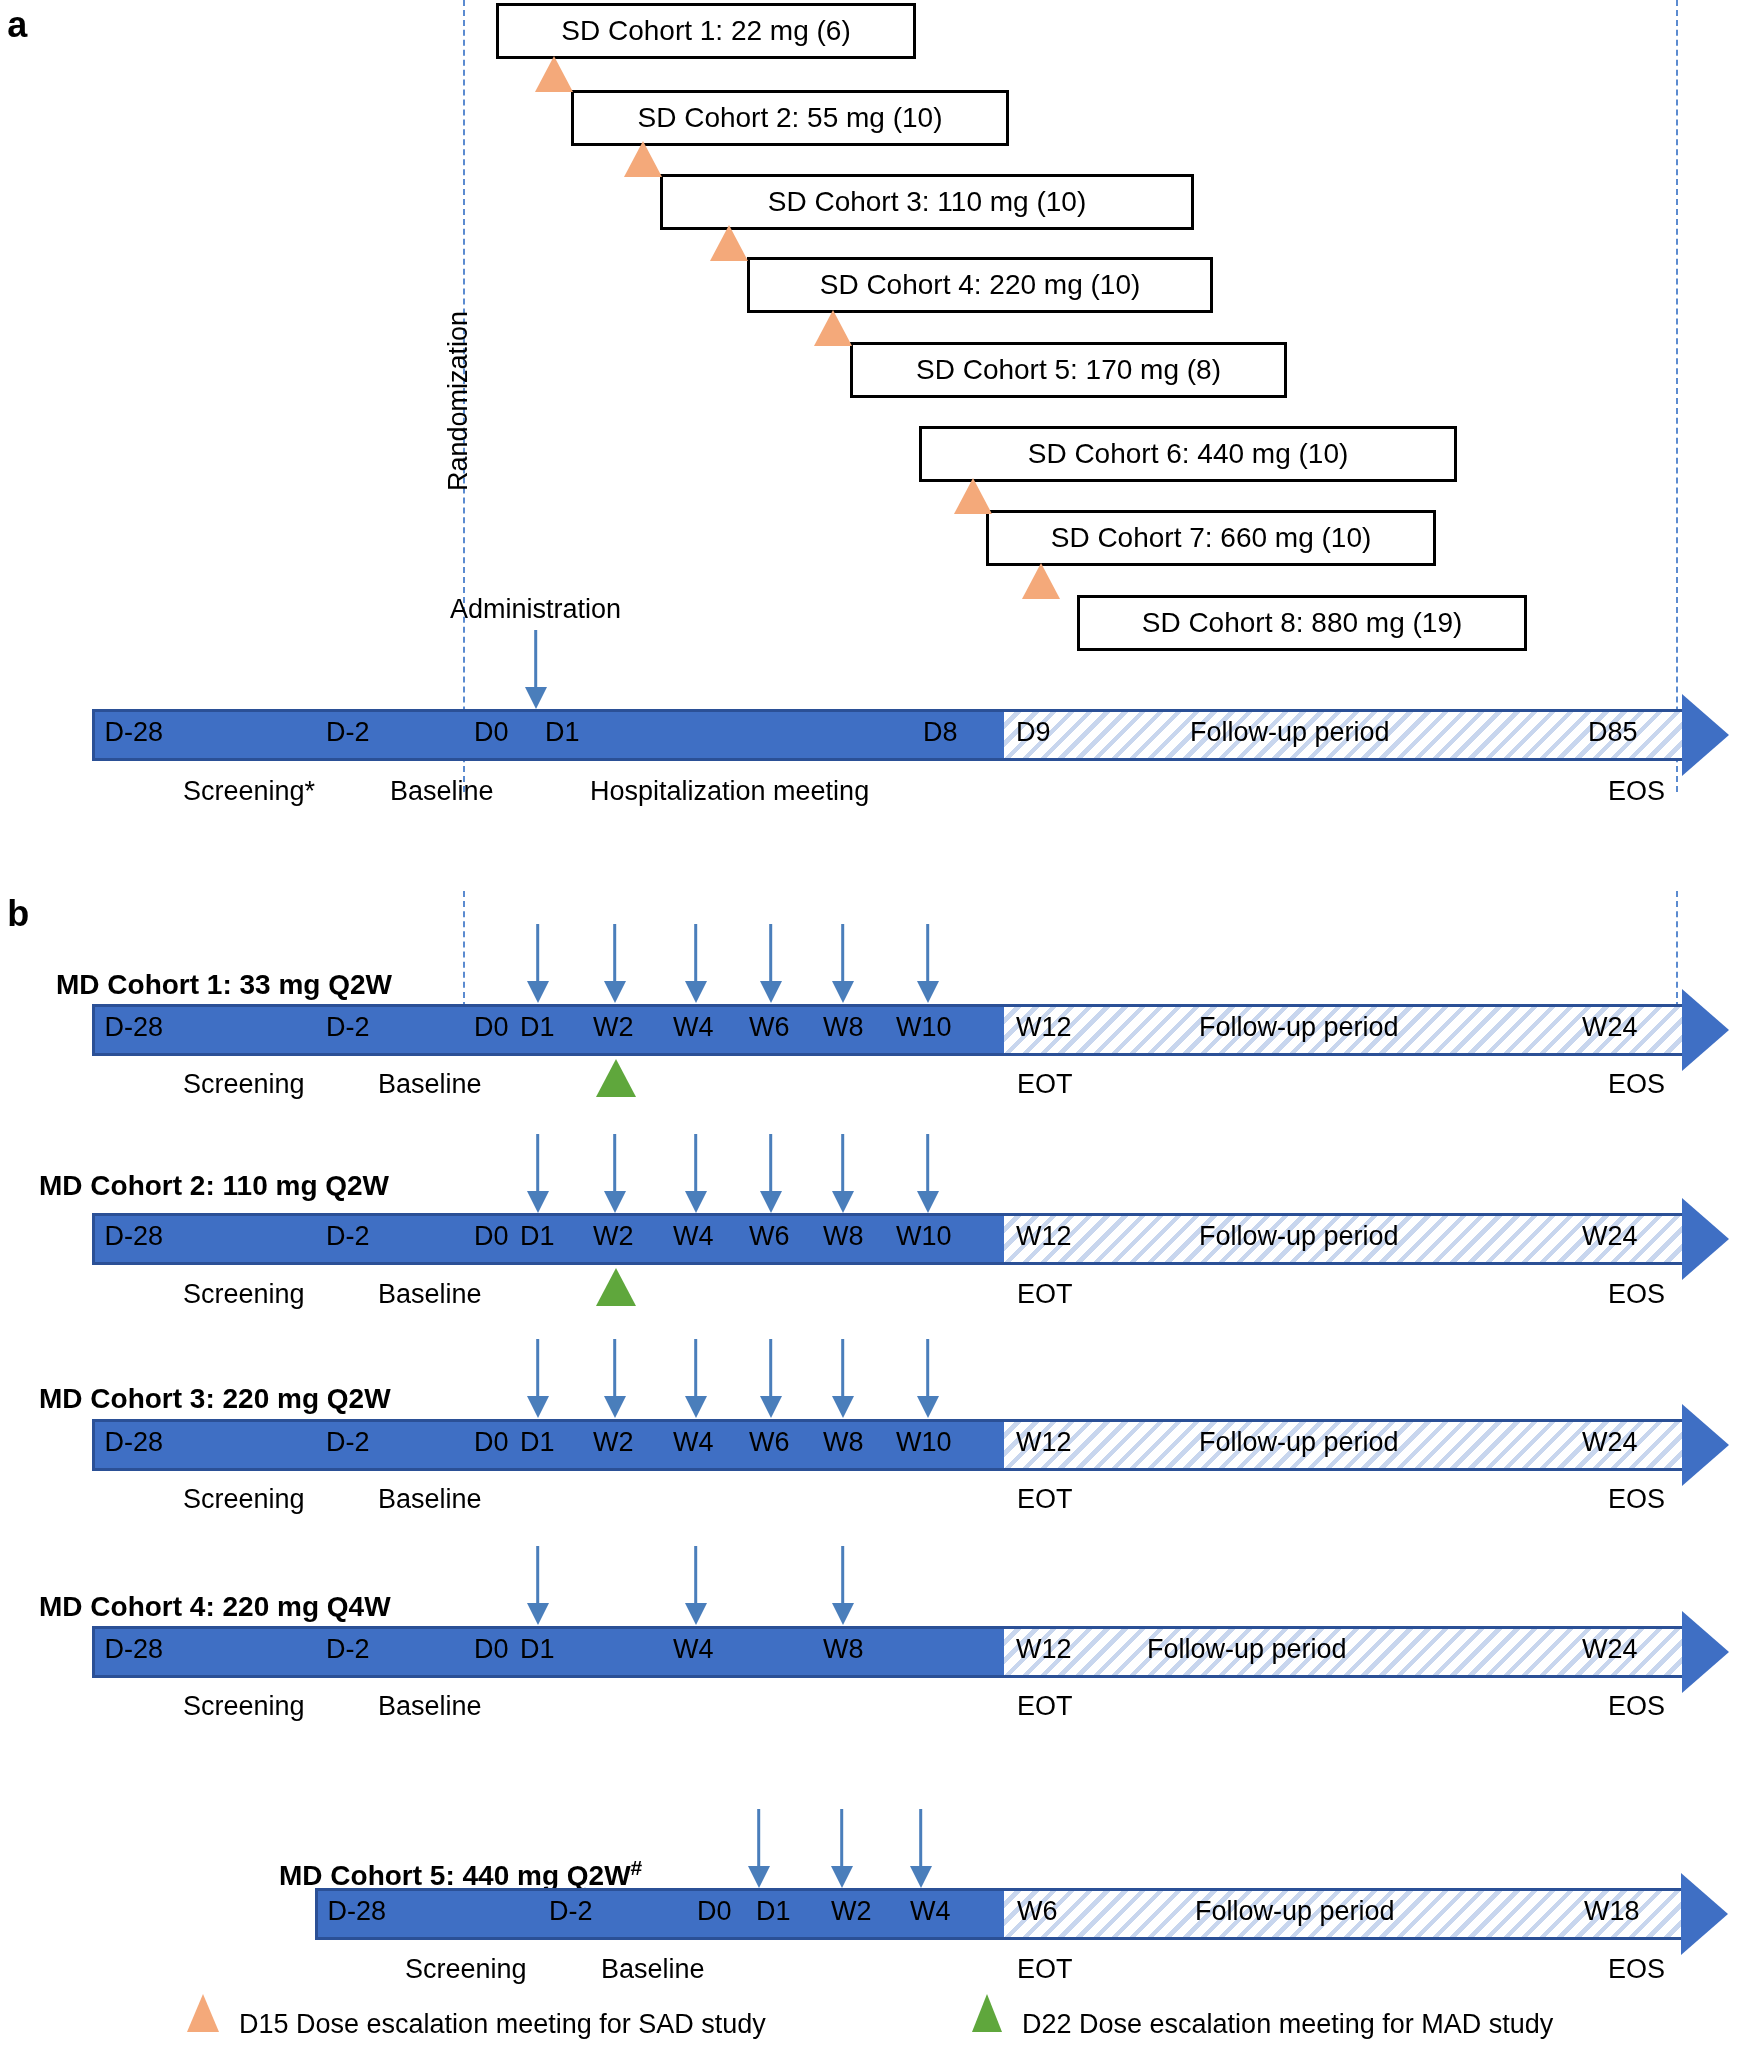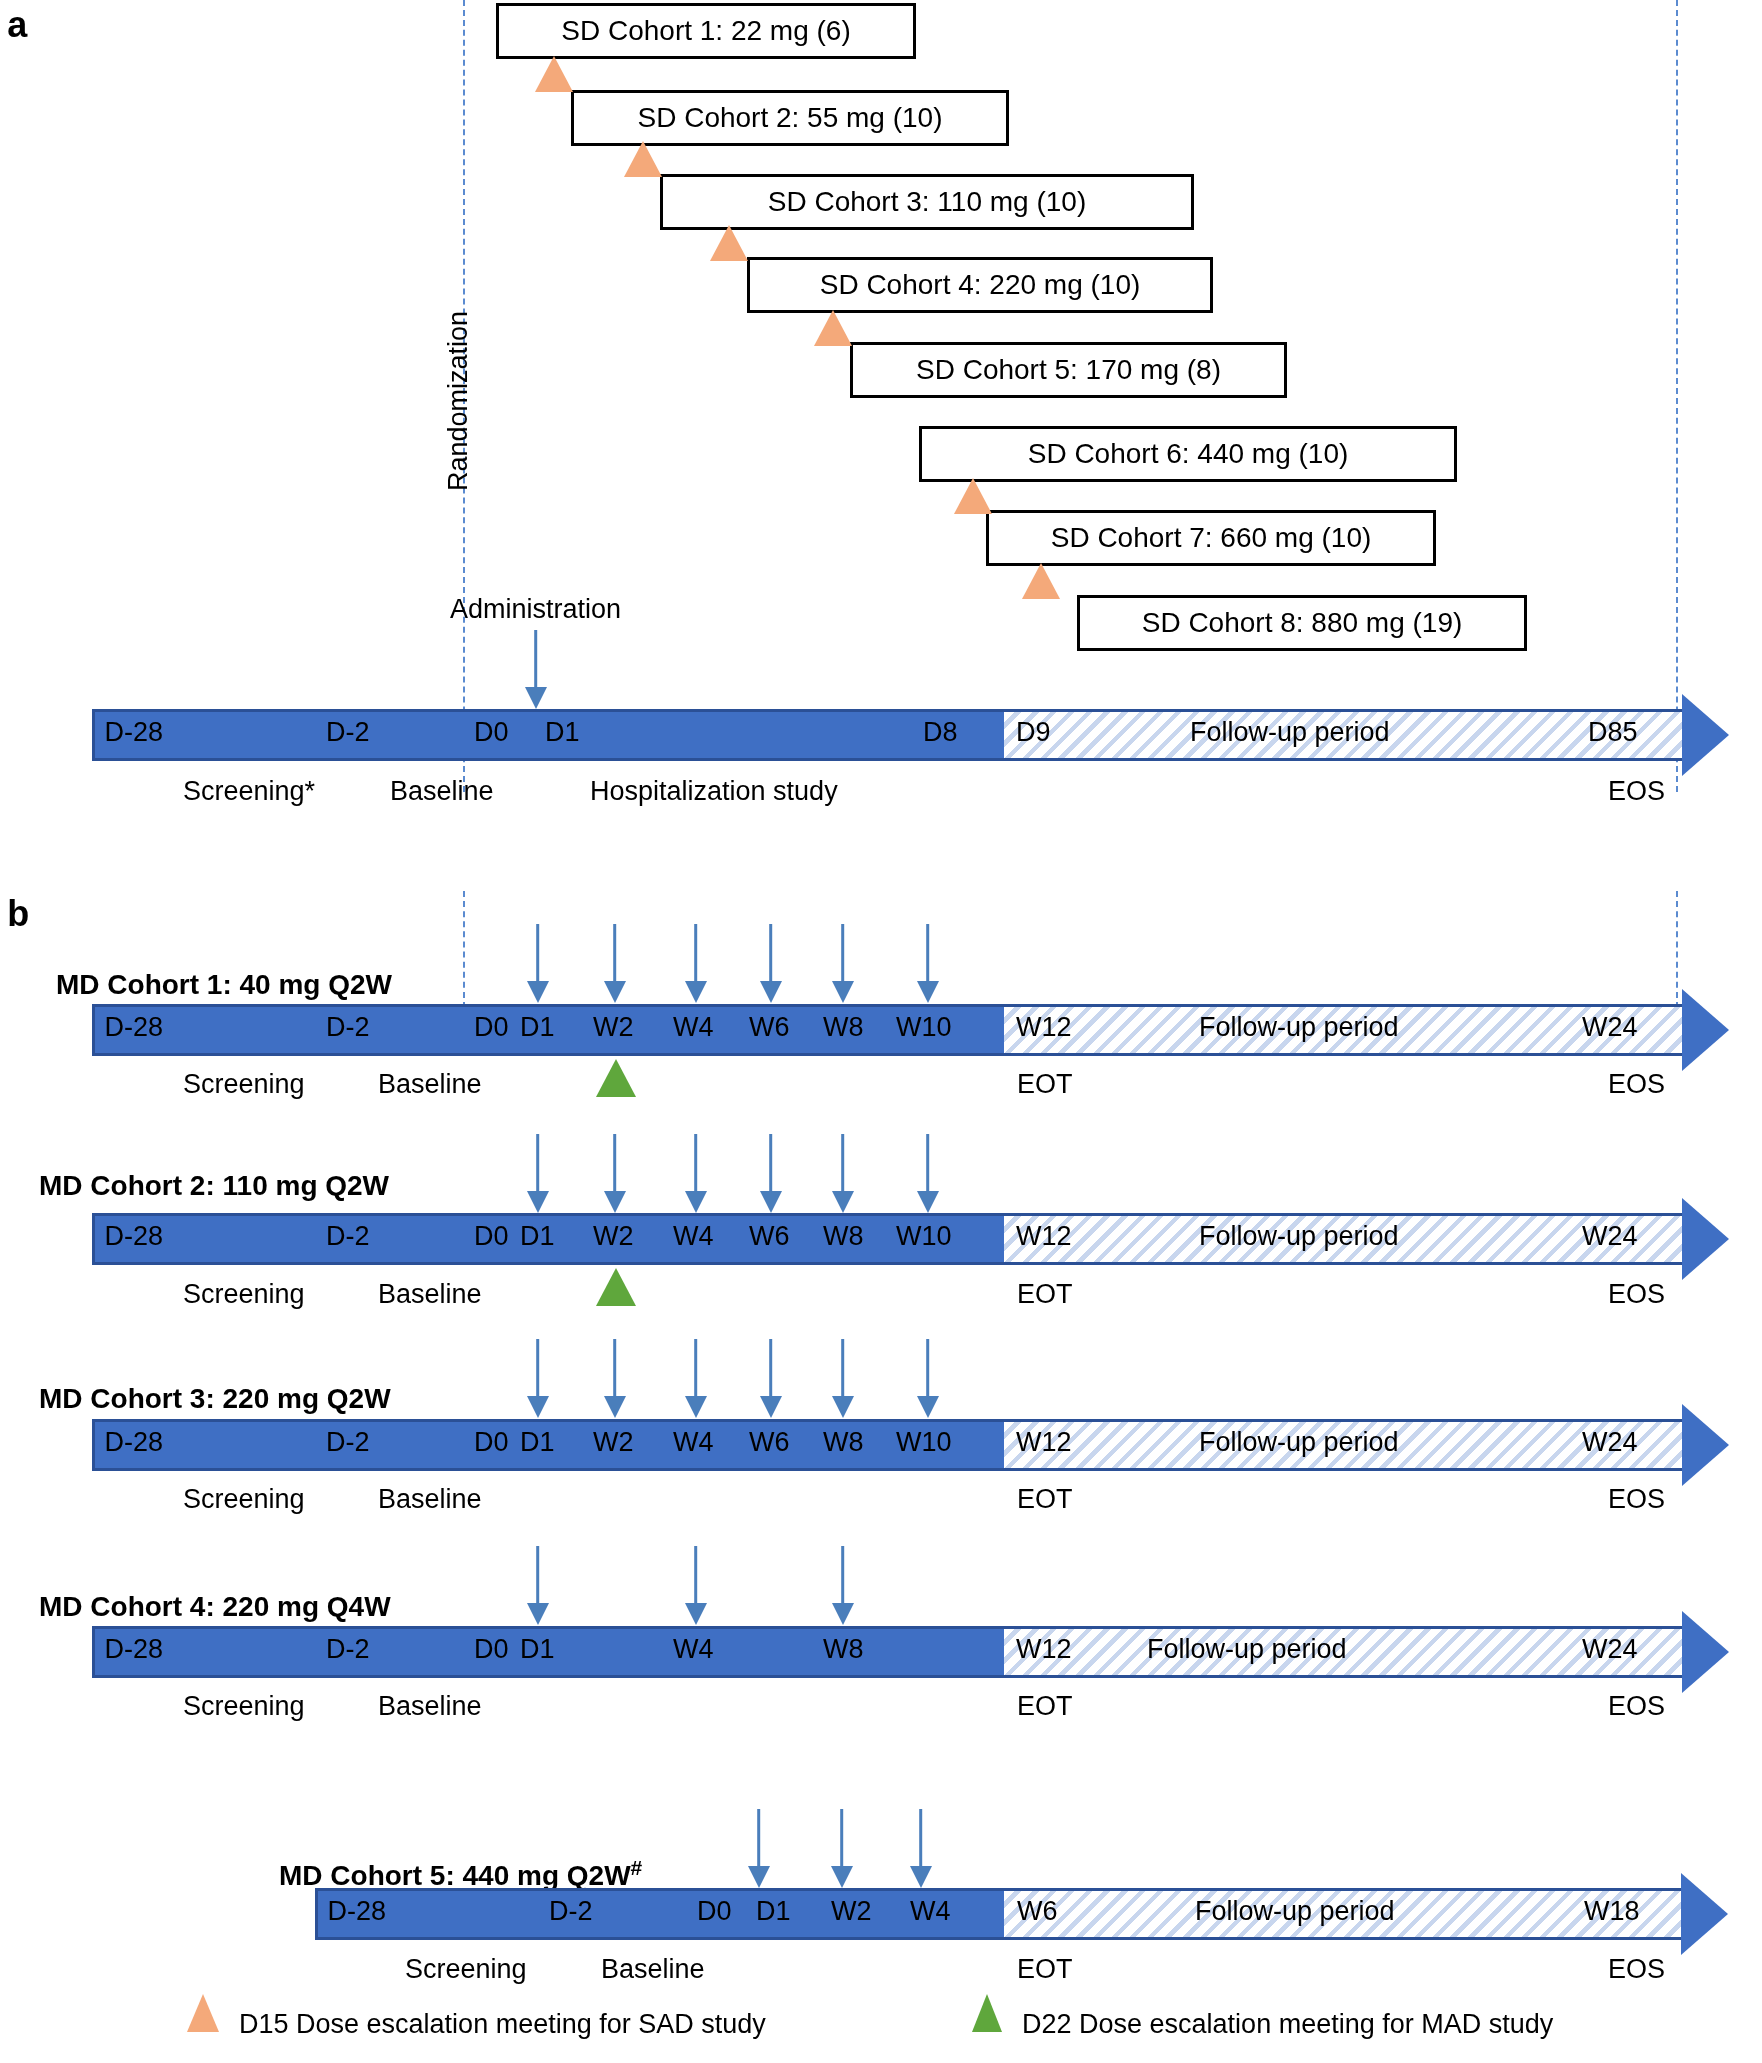--- a/index.html
+++ b/index.html
@@ -213,30 +213,30 @@
   <div class="tl-tick onblue" style="left:382px;">D0</div>
   <div class="tl-tick onblue" style="left:453px;">D1</div>
   <div class="tl-tick onblue" style="left:831px;">D8</div>
   <div class="tl-tick" style="left:924px;">D9</div>
   <div class="tl-tick" style="left:1496px;">D85</div>
   <div class="tl-tick" style="left:1098px;">Follow-up period</div>
 </div>
 
 <div class="tl-below" style="left:183px; top:778px;">Screening*</div>
 <div class="tl-below" style="left:390px; top:778px;">Baseline</div>
-<div class="tl-below" style="left:590px; top:778px;">Hospitalization study</div>
+<div class="tl-below" style="left:590px; top:778px;">Hospitalization meeting</div>
 <div class="tl-below" style="left:1608px; top:778px;">EOS</div>
 
 <div class="abs panel-letter" style="left:7.2px; top:896px;">b</div>
 
 <div class="rand-line" style="left:463px; top:891px; height:117px;"></div>
 
 <div class="eos-line" style="left:1676px; top:891px; height:117px;"></div>
 
-<div class="md-label" style="left:56px; top:969px;">MD Cohort 1: 40 mg Q2W</div>
+<div class="md-label" style="left:56px; top:969px;">MD Cohort 1: 33 mg Q2W</div>
 
 <div class="dose-arrow" style="left:524px; top:924px; width:27px; height:79px;">
     <div class="shaft" style="height:57px;"></div>
     <div class="head"></div>
   </div>
 <div class="dose-arrow" style="left:601px; top:924px; width:27px; height:79px;">
     <div class="shaft" style="height:57px;"></div>
     <div class="head"></div>
   </div>
 <div class="dose-arrow" style="left:682px; top:924px; width:27px; height:79px;">

